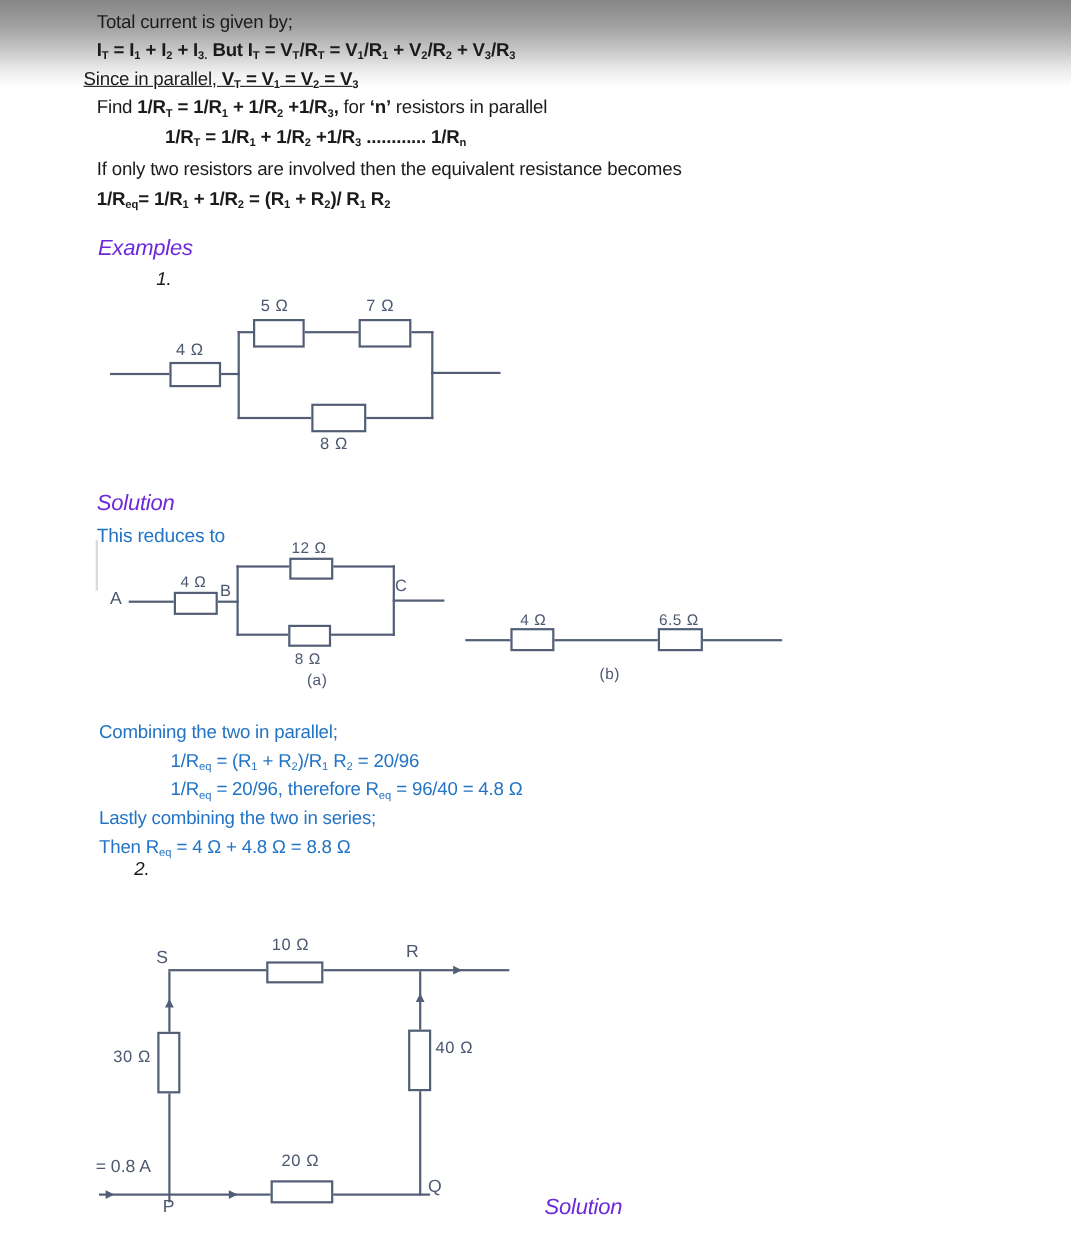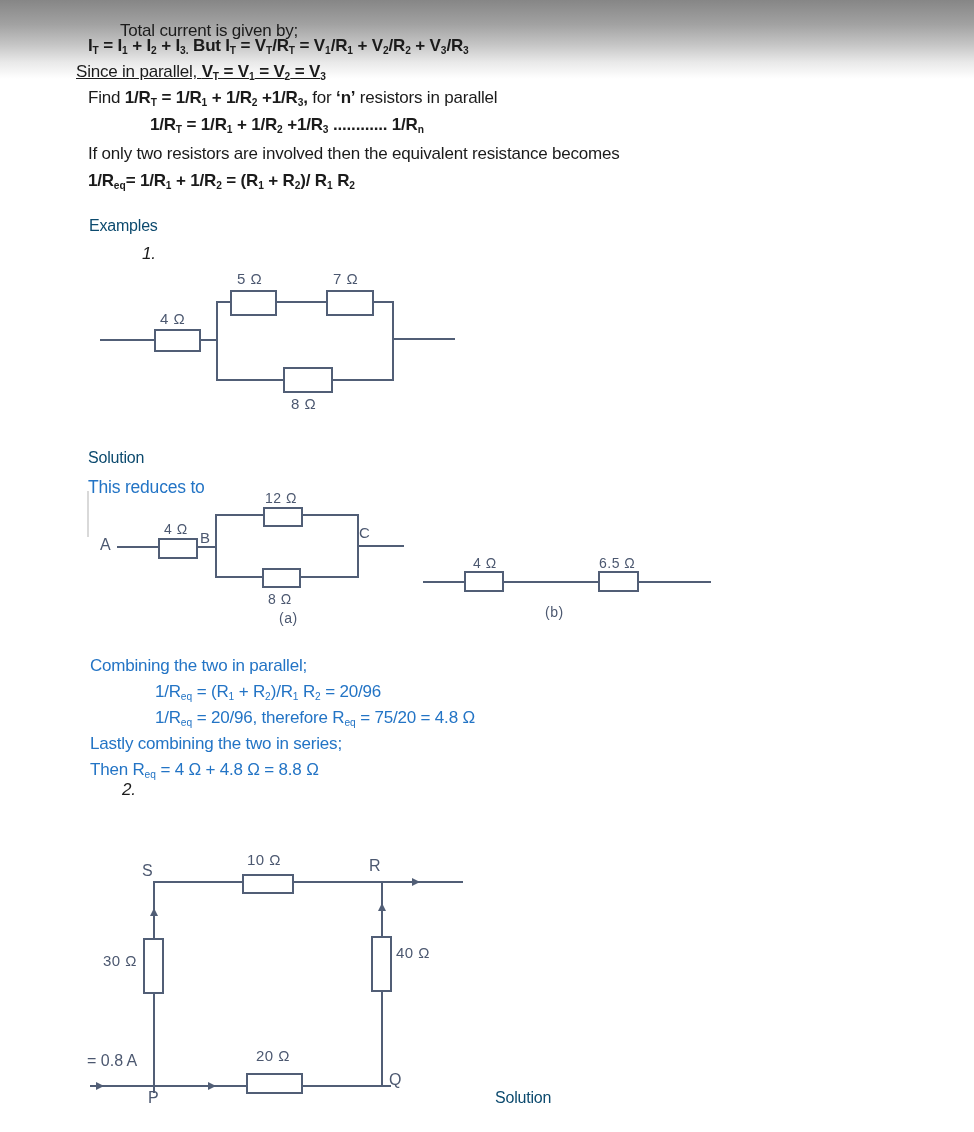--- a/index.html
+++ b/index.html
@@ -8,42 +8,42 @@
   #page{position:absolute;inset:0;}
   
   .grad{position:absolute;left:0;top:0;width:974px;height:82px;
         background:linear-gradient(180deg,#868686 0%,#a2a2a2 30%,#c6c6c6 55%,#e9e9e9 76%,#ffffff 96%);}
   
   .tline{position:absolute;white-space:nowrap;font-size:17px;letter-spacing:-0.2px;line-height:20px;}
   .b{font-weight:bold;}
   sub{font-size:0.6em;vertical-align:baseline;position:relative;top:0.3em;letter-spacing:0;}
   .blue{color:#2374c5;}
   .ital{font-style:italic;}
-  .heading{font-size:16px;color:#0c4a6e;}
+  .heading{font-size:20px;font-style:italic;color:#6d28d9;}
   
   .wh{position:absolute;height:0;border-top:2px solid #515e76;}
   .wv{position:absolute;width:0;border-left:2px solid #515e76;}
   .rbox{position:absolute;border:2px solid #515e76;background:#fff;z-index:2;box-sizing:border-box;}
   .clabel{position:absolute;color:#4c5870;font-size:15px;white-space:nowrap;z-index:3;letter-spacing:0.5px;}
   .clabel.sm{font-size:14px;}
   .node{position:absolute;color:#4c5870;font-size:16px;z-index:3;}
   .arr-r{position:absolute;width:0;height:0;border-top:4px solid transparent;border-bottom:4px solid transparent;border-left:8px solid #515e76;z-index:2;}
   .arr-u{position:absolute;width:0;height:0;border-left:4px solid transparent;border-right:4px solid transparent;border-bottom:8px solid #515e76;z-index:2;}
   .artifact{position:absolute;background:#d9d9d9;}
 </style>
 </head>
 <body>
 
 <div id="page">
 
   <div class="grad"></div>
   <div class="artifact" style="left:87px;top:491px;width:2px;height:46px;"></div>
 
   <div>
-    <div class="tline" style="left:88px;top:21px;margin-left:32px;"><span>Total current is given by;</span></div>
+    <div class="tline" style="left:88px;top:10px;"><span>Total current is given by;</span></div>
     <div class="tline" style="left:88px;top:36px;"><span class="b">I</span><sub class="b">T</sub><span class="b"> = I</span><sub class="b">1</sub><span class="b"> + I</span><sub class="b">2</sub><span class="b"> + I</span><sub class="b">3.</sub><span class="b"> But I</span><sub class="b">T</sub><span class="b"> = V</span><sub class="b">T</sub><span class="b">/R</span><sub class="b">T</sub><span class="b"> = V</span><sub class="b">1</sub><span class="b">/R</span><sub class="b">1</sub><span class="b"> + V</span><sub class="b">2</sub><span class="b">/R</span><sub class="b">2</sub><span class="b"> + V</span><sub class="b">3</sub><span class="b">/R</span><sub class="b">3</sub></div>
     <div class="tline" style="left:76px;top:62px;text-decoration:underline;"><span>Since in parallel, </span><span class="b">V</span><sub class="b">T</sub><span class="b"> = V</span><sub class="b">1</sub><span class="b"> = V</span><sub class="b">2</sub><span class="b"> = V</span><sub class="b">3</sub></div>
     <div class="tline" style="left:88px;top:88px;"><span> Find </span><span class="b">1/R</span><sub class="b">T</sub><span class="b"> = 1/R</span><sub class="b">1</sub><span class="b"> + 1/R</span><sub class="b">2</sub><span class="b"> +1/R</span><sub class="b">3</sub><span class="b">, </span><span>for </span><span class="b">‘n’</span><span> resistors in parallel</span></div>
     <div class="tline" style="left:150px;top:115px;"><span class="b">1/R</span><sub class="b">T</sub><span class="b"> = 1/R</span><sub class="b">1</sub><span class="b"> + 1/R</span><sub class="b">2</sub><span class="b"> +1/R</span><sub class="b">3</sub><span class="b"> ............ 1/R</span><sub class="b">n</sub></div>
     <div class="tline" style="left:88px;top:144px;"><span>If only two resistors are involved then the equivalent resistance becomes</span></div>
     <div class="tline" style="left:88px;top:171px;"><span class="b">1/R</span><sub class="b">eq</sub><span class="b">= 1/R</span><sub class="b">1</sub><span class="b"> + 1/R</span><sub class="b">2</sub><span class="b"> = (R</span><sub class="b">1</sub><span class="b"> + R</span><sub class="b">2</sub><span class="b">)/ R</span><sub class="b">1</sub><span class="b"> R</span><sub class="b">2</sub></div>
   </div>
 
   <div class="tline heading" style="left:89px;top:216px;">Examples</div>
   <div class="tline ital" style="left:142px;top:244px;">1.</div>
@@ -99,21 +99,21 @@
     <div class="rbox" style="left:464px;top:571px;width:40px;height:21px;"></div>
     <div class="clabel sm" style="left:473px;top:555px;">4 Ω</div>
     <div class="rbox" style="left:598px;top:571px;width:41px;height:21px;"></div>
     <div class="clabel sm" style="left:599px;top:555px;">6.5 Ω</div>
     <div class="clabel sm" style="left:545px;top:604px;">(b)</div>
   </div>
 
   <div>
     <div class="tline blue" style="left:90px;top:656px;"><span>Combining the two in parallel;</span></div>
     <div class="tline blue" style="left:155px;top:682px;"><span>1/R</span><sub>eq</sub><span> = (R</span><sub>1</sub><span> + R</span><sub>2</sub><span>)/R</span><sub>1</sub><span> R</span><sub>2</sub><span> = 20/96</span></div>
-    <div class="tline blue" style="left:155px;top:708px;"><span>1/R</span><sub>eq</sub><span> = 20/96, therefore R</span><sub>eq</sub><span> = 75/20 = 4.8 Ω</span></div>
+    <div class="tline blue" style="left:155px;top:708px;"><span>1/R</span><sub>eq</sub><span> = 20/96, therefore R</span><sub>eq</sub><span> = 96/40 = 4.8 Ω</span></div>
     <div class="tline blue" style="left:90px;top:734px;"><span>Lastly combining the two in series;</span></div>
     <div class="tline blue" style="left:90px;top:760px;"><span>Then R</span><sub>eq</sub><span> = 4 Ω + 4.8 Ω = 8.8 Ω</span></div>
   </div>
 
   <div class="tline ital" style="left:122px;top:780px;">2.</div>
 
   <div>
     <div class="node" style="left:142px;top:862px;">S</div>
     <div class="wh" style="left:153px;top:881px;width:310px;"></div>
     <div class="arr-r" style="left:412px;top:878px;"></div>

